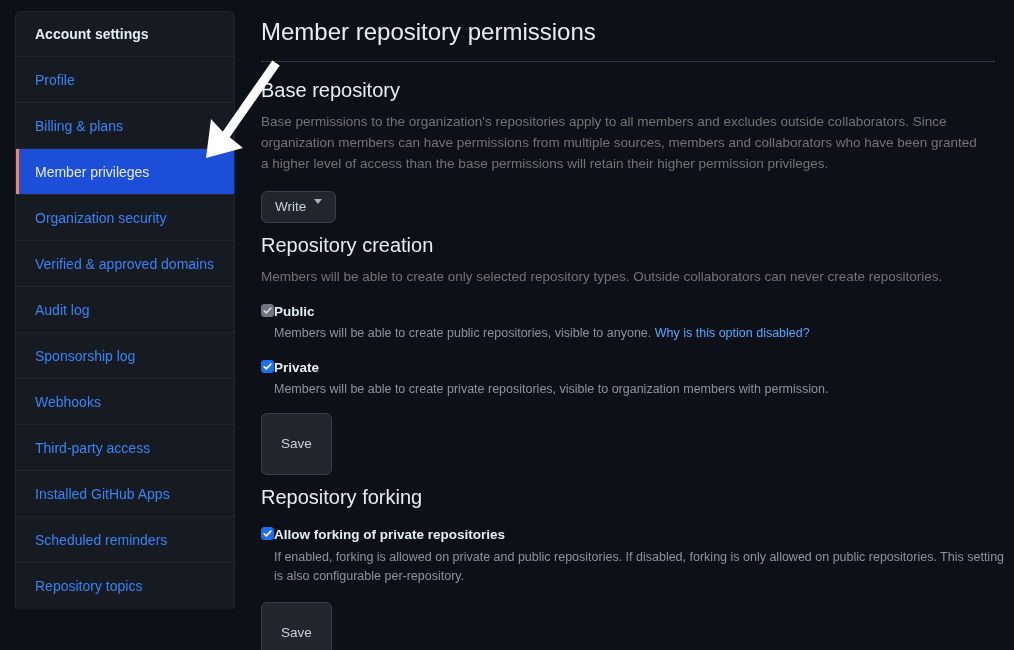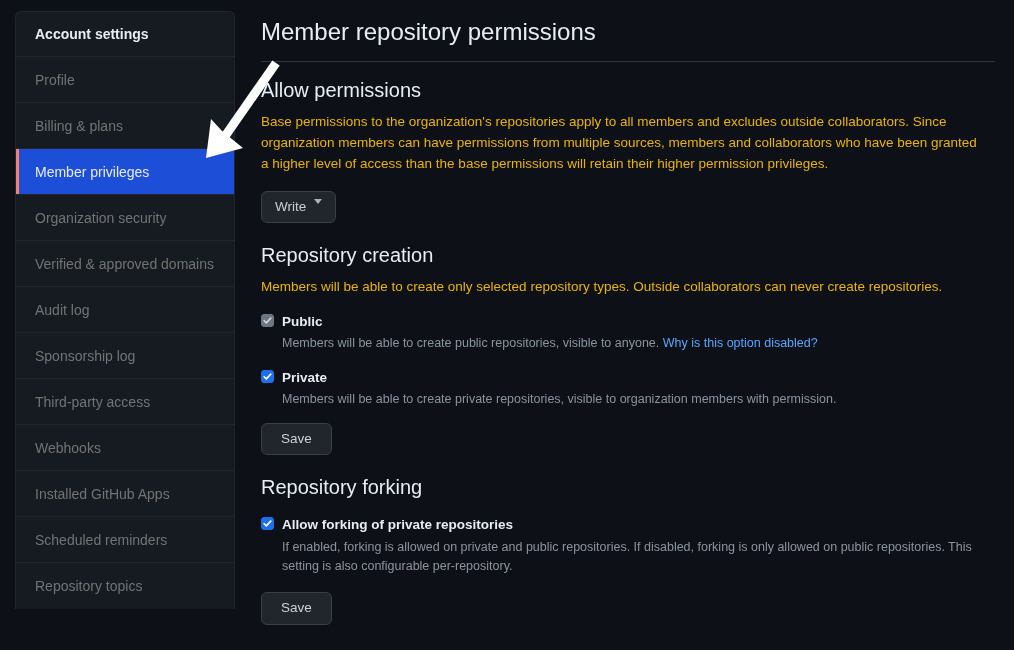--- a/index.html
+++ b/index.html
@@ -47,21 +47,21 @@
     border-bottom: 1px solid #21262d;
     box-sizing: border-box;
   }
   .side-item {
     position: relative;
     height: 46px;
     display: flex;
     align-items: center;
     padding: 0 0 0 19px;
     font-size: 14px;
-    color: #737373;
+    color: #3b82f6;
     border-bottom: 1px solid #21262d;
     box-sizing: border-box;
     cursor: pointer;
   }
   .side-item:last-child { border-bottom: none; }
   .side-item.active {
     background: #1d4ed8;
     color: #e6edf3;
   }
   .side-item.active::before {
@@ -97,46 +97,46 @@
   }
 
   .sec-title {
     font-size: 20px;
     font-weight: normal;
     color: #e6edf3;
     margin: 0;
     padding: 0;
     line-height: 1.4;
   }
-  .sec-title.spaced { margin-top: 18px; }
+  .sec-title.spaced { margin-top: 8px; }
 
   .sec-desc {
     font-size: 13.5px;
     line-height: 1.55;
-    color: #eab308;
+    color: #737373;
     margin: 8px 0 0 0;
     max-width: 716px;
   }
 
   
   .btn {
     display: inline-flex;
     align-items: flex-start;
     gap: 8px;
     background: #21262d;
     border: 1px solid #383f47;
     border-radius: 6px;
     color: #c9d1d9;
     font-size: 13.5px;
     font-family: "Liberation Sans", sans-serif;
     padding: 7px 13px;
     cursor: pointer;
     line-height: 1.2;
   }
-  .btn.save { padding: 7px 19px; }
+  .btn.save { padding: 22px 19px; }
   .caret {
     width: 0;
     height: 0;
     border-left: 4.5px solid transparent;
     border-right: 4.5px solid transparent;
     border-top: 5px solid #a9b2bb;
     display: inline-block;
   }
   .btn-row { margin-top: 16px; }
   .btn-row.tight { margin-top: 14px; }
@@ -160,21 +160,21 @@
   .cbox.on {
     background: #1f6feb;
     border: 1px solid #1f6feb;
   }
   .cbox.disabled {
     background: #6e7681;
     border: 1px solid #6e7681;
     cursor: default;
   }
   .cbox svg { position: absolute; left: 0; top: 0; }
-  .check-body { margin-left: 8px; }
+  .check-body { margin-left: 0; }
   .check-label {
     font-size: 13.5px;
     font-weight: bold;
     color: #e6edf3;
     line-height: 1.2;
     cursor: pointer;
   }
   .check-note {
     font-size: 12.5px;
     color: #8b949e;
@@ -219,44 +219,44 @@
         <div class="side-item">
           <span>Verified &amp; approved domains</span>
         </div>
         <div class="side-item">
           <span>Audit log</span>
         </div>
         <div class="side-item">
           <span>Sponsorship log</span>
         </div>
         <div class="side-item">
+          <span>Webhooks</span>
+        </div>
+        <div class="side-item">
           <span>Third-party access</span>
-        </div>
-        <div class="side-item">
-          <span>Webhooks</span>
         </div>
         <div class="side-item">
           <span>Installed GitHub Apps</span>
         </div>
         <div class="side-item">
           <span>Scheduled reminders</span>
         </div>
         <div class="side-item">
           <span>Repository topics</span>
         </div>
       </div>
   </nav>
 
   <main class="main">
 
     <h1 class="page-title">Member repository permissions</h1>
     <div class="title-rule"></div>
 
     <section>
-      <h2 class="sec-title">Allow permissions</h2>
+      <h2 class="sec-title">Base repository</h2>
       <p class="sec-desc">Base permissions to the organization's repositories apply to all members and excludes outside collaborators. Since organization members can have permissions from multiple sources, members and collaborators who have been granted a higher level of access than the base permissions will retain their higher permission privileges.</p>
       <div class="btn-row">
         <button class="btn">
           <span>Write</span>
           <span class="caret"></span>
         </button>
       </div>
     </section>
 
     <section>

